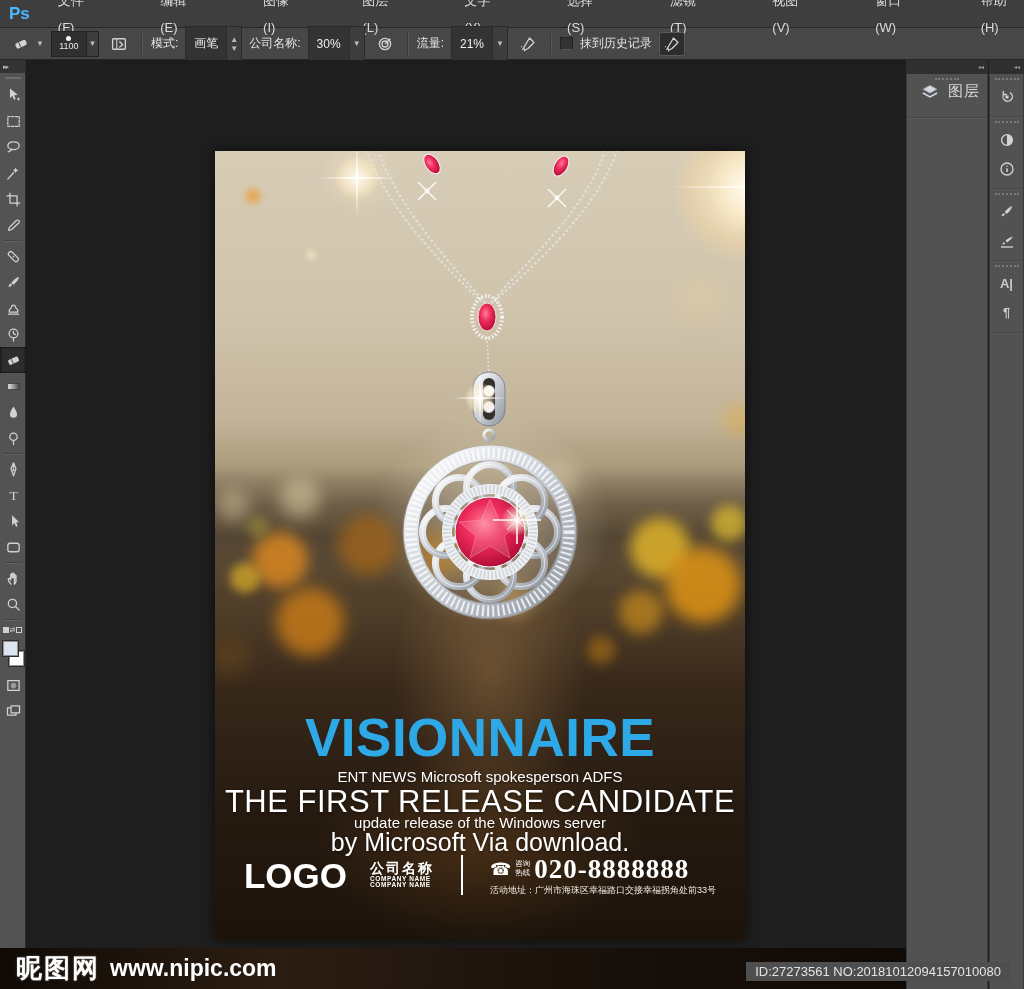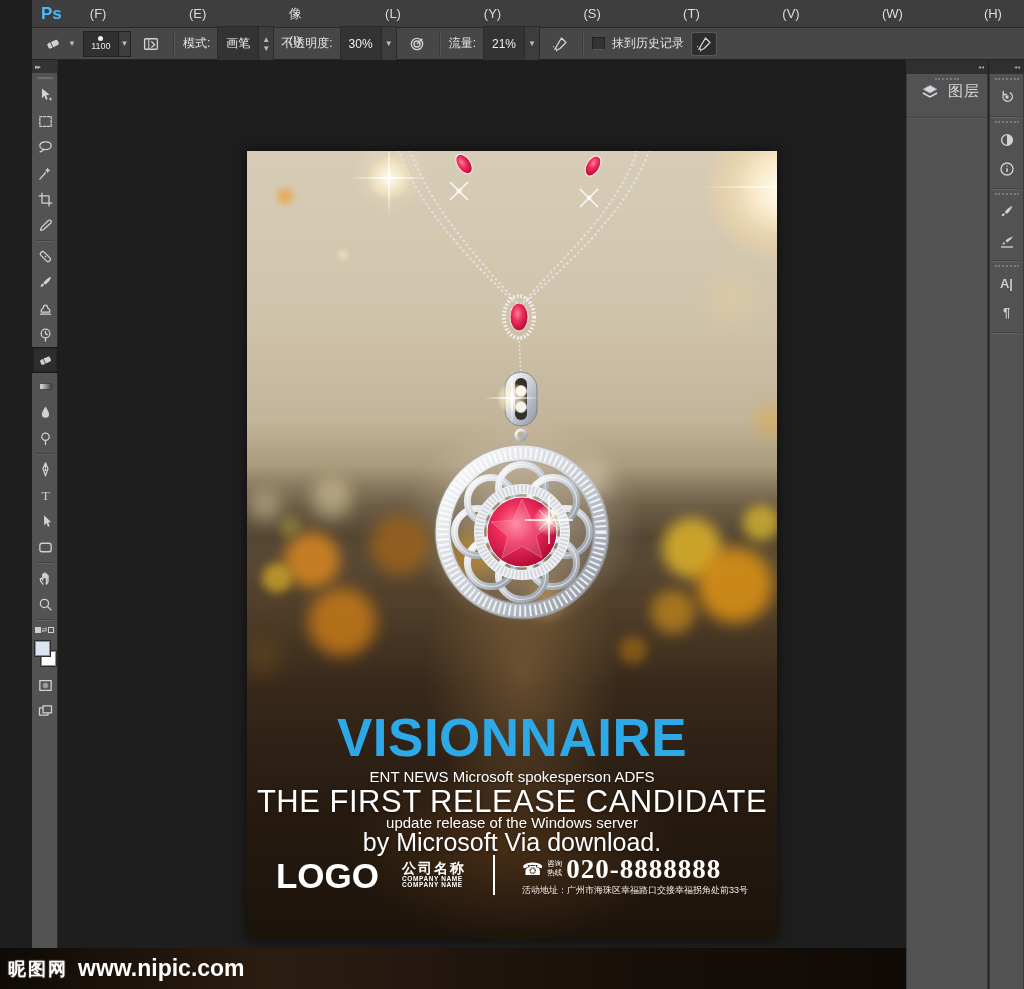--- a/index.html
+++ b/index.html
@@ -1,18 +1,18 @@
 <!DOCTYPE html>
 <html><head>
 <meta charset="utf-8">
 <style>
   * { margin:0; padding:0; box-sizing:border-box; }
   html,body { background:#1e1e1e; }
   body { font-family:"Liberation Sans","DejaVu Sans",sans-serif; }
-  .app { position:relative; width:1024px; height:989px; overflow:hidden; background:#1e1e1e; user-select:none;padding-left:32px; }
+  .app { position:relative; width:1024px; height:989px; overflow:hidden; background:#1e1e1e; user-select:none; }
 
   
   .menubar { height:28px; background:#3e3e3e; border-bottom:1px solid #282828;
              display:flex; align-items:center; color:#dcdcdc; font-size:13px; }
   .ps-logo { color:#4db8ff; font-weight:bold; font-size:17px; margin:0 16px 0 9px; letter-spacing:0; }
   .menu-item { padding:0 12px; line-height:27px; cursor:default; }
 
   
   .optionsbar { height:32px; background:#474747; border-bottom:1px solid #262626;
                 display:flex; align-items:center; gap:7px; padding-left:8px;
@@ -114,21 +114,21 @@
   .layers-label { color:#d9d9d9; font-size:15px; letter-spacing:1px; }
   .rail-group { border-bottom:1px solid #454545; box-shadow:0 1px 0 #5e5e5e; padding-bottom:5px; }
   .rail-btn { width:100%; height:29px; display:flex; align-items:center; justify-content:center; color:#ccc; }
   .rail-btn svg { width:18px; height:18px; }
   .rail-text { font-size:13px; color:#ccc; font-weight:bold; }
 
   
   .footer-strip { position:absolute; left:0; bottom:0; width:906px; height:41px; z-index:20;
                   background:linear-gradient(90deg,#0f0a06 0%, #2c1d11 30%, #241810 45%, #170f09 70%, #100a06 100%);
                   display:flex; align-items:center; }
-  .site-logo { color:#fff; font-size:18px; font-weight:bold; letter-spacing:2px; margin-left:8px;
+  .site-logo { color:#fff; font-size:26px; font-weight:bold; letter-spacing:2px; margin-left:16px;
                text-shadow:0 0 2px rgba(255,255,255,.4); }
   .site-url { color:#fff; font-size:23px; font-weight:bold; margin-left:10px; }
   .id-box { position:absolute; right:14px; bottom:8px; z-index:21; background:#4e4e4e;
             color:#e3e3e3; font-size:13px; padding:2px 9px; }
 
   svg { display:block; }
 </style>
 </head>
 <body>
 
@@ -175,21 +175,21 @@
           <path d="M9 5v14" stroke="#d2d2d2" stroke-width="1.4"></path>
           <path d="M13 9l4 4-4 3" stroke="#d2d2d2" fill="none" stroke-width="1.8" stroke-linecap="round" stroke-linejoin="round"></path>
         </svg>
       </span>
     <div class="sep"></div>
     <span class="opt-label">模式:</span>
     <div class="field">
       <span class="val">画笔</span>
       <span class="caret">▲<br>▼</span>
     </div>
-    <span class="opt-label">不透明度:</span>
+    <span class="opt-label">公司名称:</span>
     <div class="field">
       <span class="val">30%</span>
       <span class="caret">▼</span>
     </div>
     <span class="icon-btn" id="opt-pressure-opacity">
         <svg viewBox="0 0 24 24">
           <circle cx="12" cy="12" r="7.5" stroke="#d2d2d2" fill="none" stroke-width="1.8" stroke-linecap="round" stroke-linejoin="round"></circle>
           <circle cx="12" cy="12" r="4" stroke="#d2d2d2" fill="none" stroke-width="1.8" stroke-linecap="round" stroke-linejoin="round"></circle>
           <path d="M12 12l7-7" stroke="#d2d2d2" stroke-width="2"></path>
         </svg>
@@ -602,13 +602,14 @@
             <div class="rail-btn rail-text">¶</div>
           </div>
         </div>
     </aside>
   </div>
 
   <div class="footer-strip">
     <span class="site-logo">昵图网</span>
     <span class="site-url">www.nipic.com</span>
   </div>
+  <div class="id-box">ID:27273561 NO:20181012094157010080</div>
 </div>
 
 </body></html>

